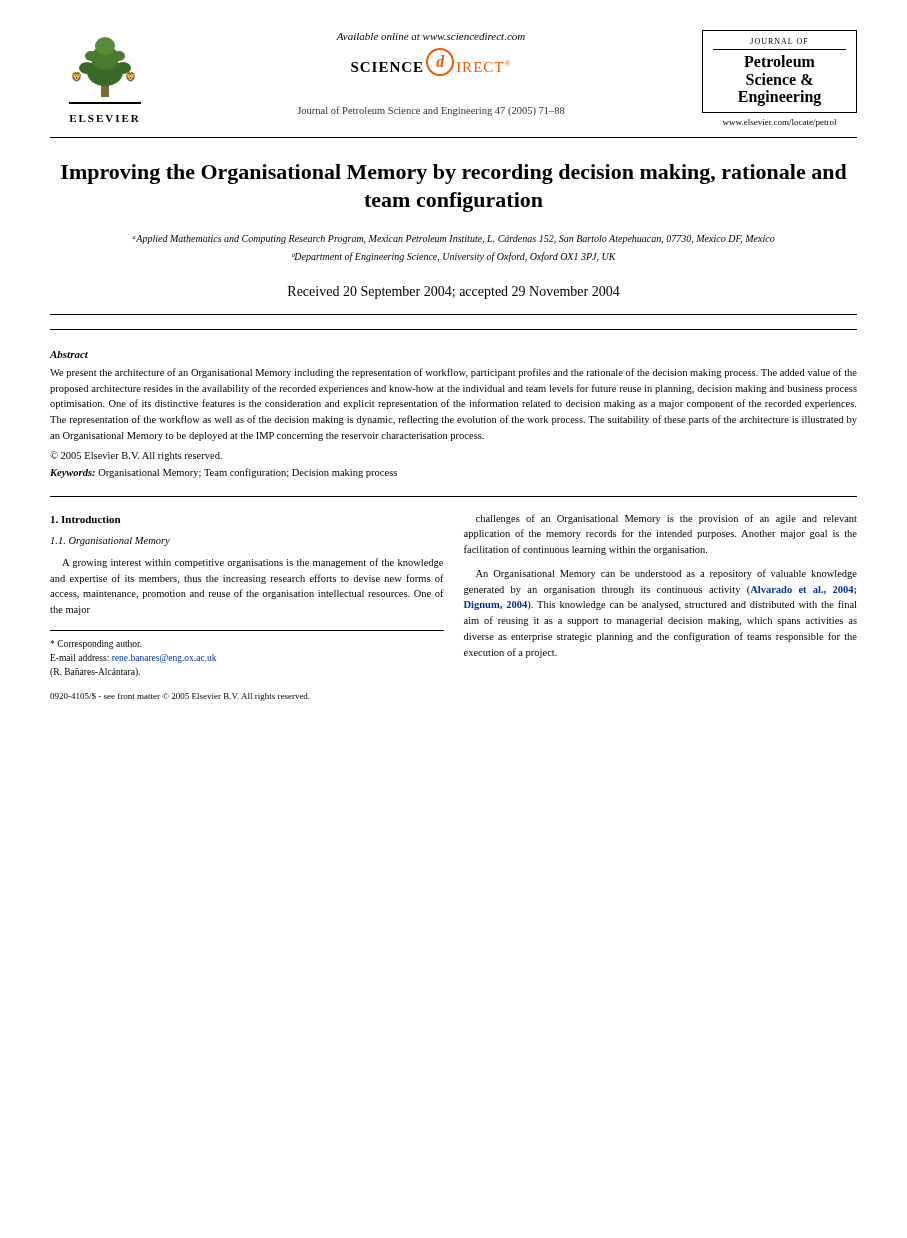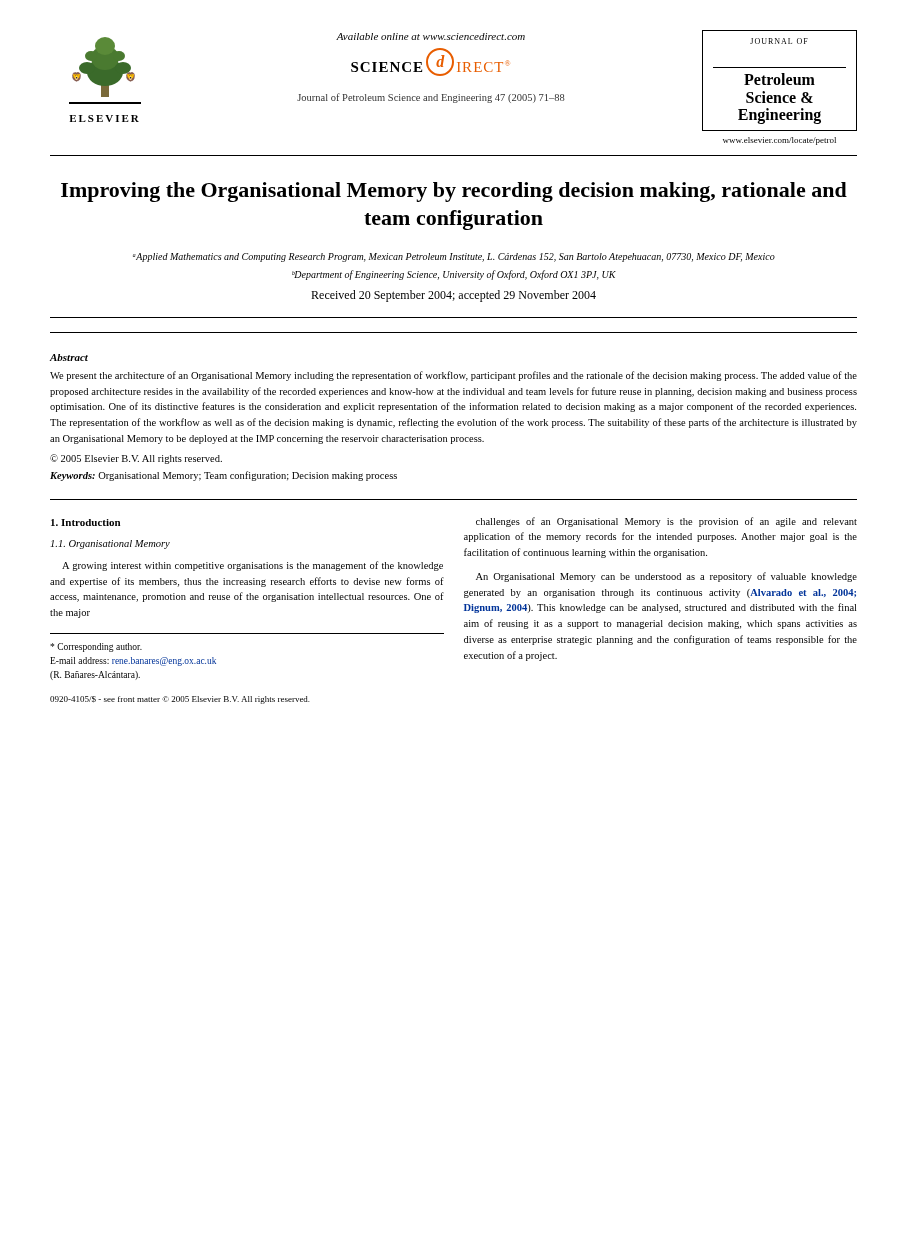--- a/index.html
+++ b/index.html
@@ -92,36 +92,36 @@
 
     .dot-sup {
       font-size: 8px;
       color: #e85d00;
       vertical-align: super;
     }
 
     .journal-ref {
       font-size: 10.5px;
       color: #333;
-      margin-top: 8px;
+      margin-top: 21px;
     }
 
     .journal-box {
       border: 1.5px solid #000;
       padding: 6px 10px;
       width: 155px;
       text-align: center;
     }
 
     .journal-box-header {
       font-size: 8px;
       letter-spacing: 1px;
       text-transform: uppercase;
       border-bottom: 1px solid #000;
-      padding-bottom: 21px;
+      padding-bottom: 3px;
       margin-bottom: 3px;
     }
 
     .journal-box-title {
       font-size: 16px;
       font-weight: bold;
       line-height: 1.1;
       font-family: "Times New Roman", serif;
     }
 
@@ -156,22 +156,22 @@
     }
 
     .affiliation {
       font-size: 10px;
       font-style: italic;
       line-height: 1.5;
       margin-bottom: 3px;
     }
 
     .received-date {
-      font-size: 12px;
-      margin-top: 6px;
+      font-size: 14px;
+      margin-top: 20px;
     }
 
     
     .abstract-section {
       margin: 14px 0;
       border-top: 1px solid #000;
       border-bottom: 1px solid #000;
       padding: 18px 0;
     }
 

